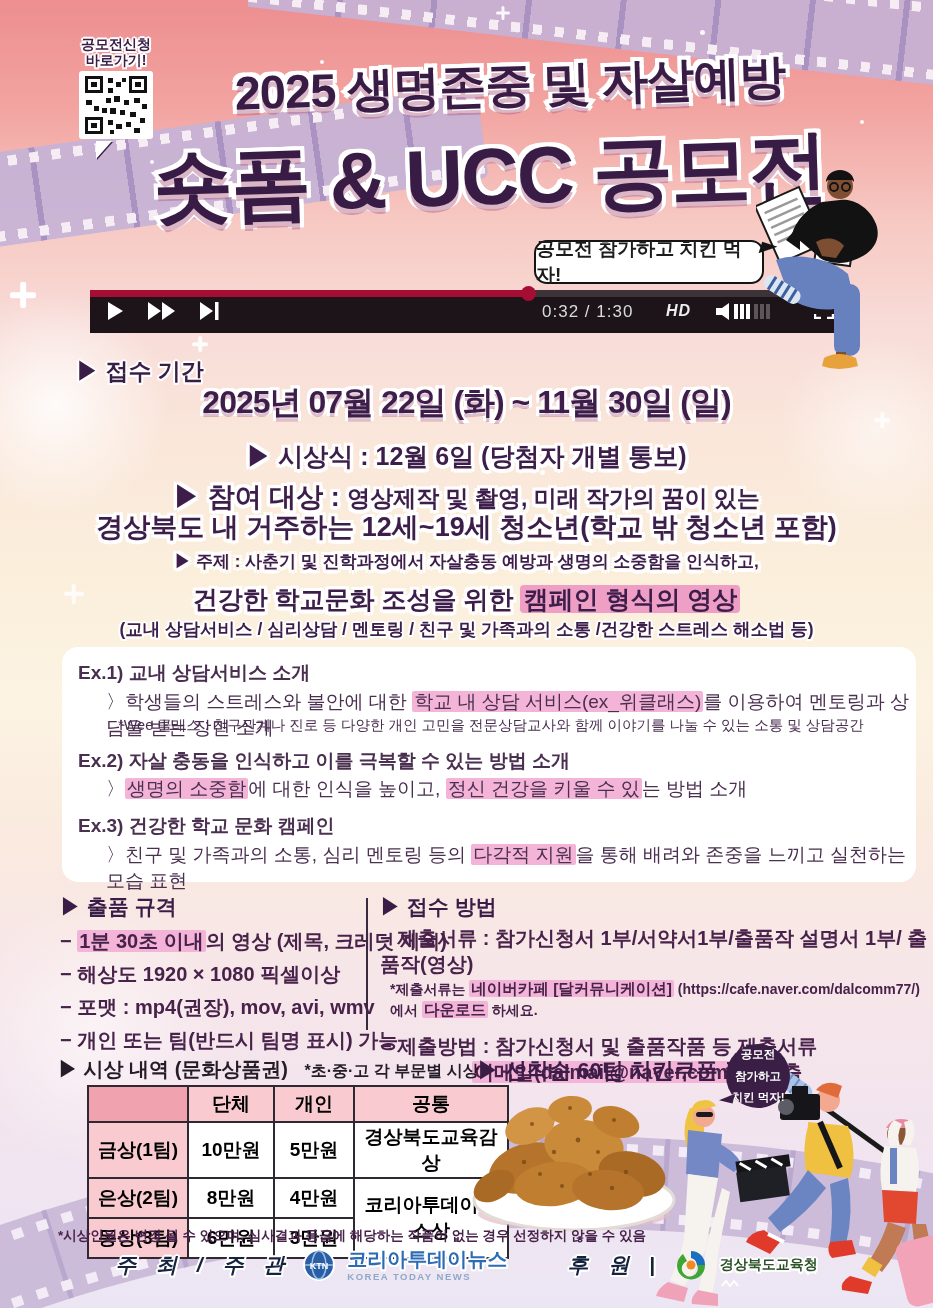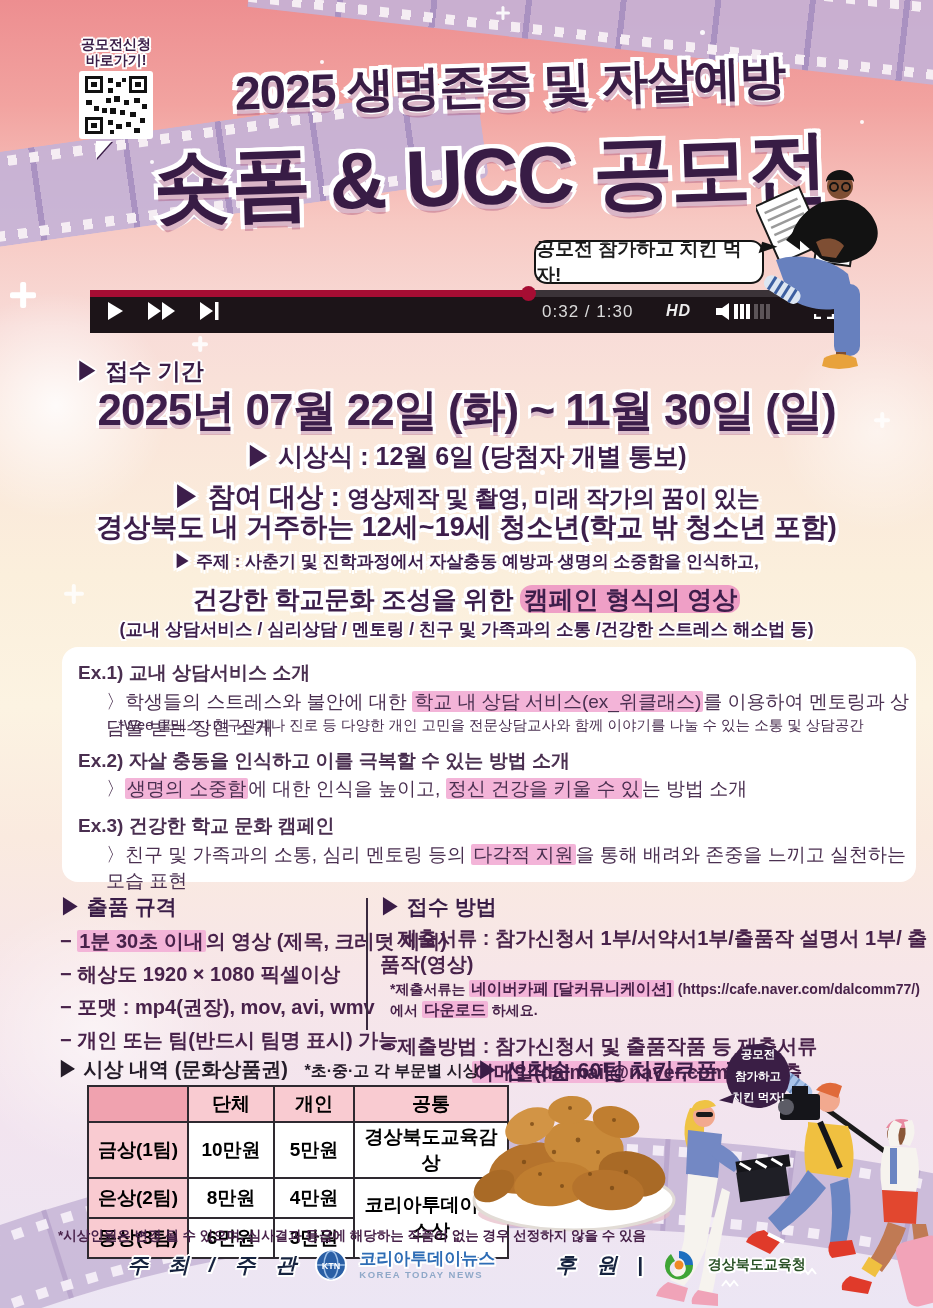--- a/index.html
+++ b/index.html
@@ -55,21 +55,21 @@
   .player{position:absolute;left:90px;top:290px;width:768px;height:43px;background:#1C1418;z-index:4;}
   .pg-track{position:absolute;left:0;top:0;width:100%;height:7px;background:#3B3338;}
   .pg-fill{position:absolute;left:0;top:0;height:7px;background:#A60D33;}
   .pg-knob{position:absolute;top:-4px;width:15px;height:15px;border-radius:50%;background:#A60D33;}
   .pc{position:absolute;top:12px;}
   .ptime{font-size:17px;color:#DADADA;letter-spacing:1px;}
   .phd{font-size:16px;font-weight:800;font-style:italic;color:#EDEDED;letter-spacing:1px;}
   
   .sec-h{position:absolute;font-weight:800;color:#3A1D47;z-index:4;}
   .cline{position:absolute;left:0;width:933px;text-align:center;font-weight:800;color:#3D1E4B;z-index:4;}
-  .hl{background:#EF9FC6;padding:0 3px;border-radius:12px;}
+  .hl{background:#EF9FC6;padding:0 3px;border-radius:4px;}
   .hl2{background:#F3B4D8;padding:0 2px;border-radius:2px;}
   
   .ex-box{position:absolute;left:62px;top:647px;width:854px;height:235px;background:#fff;border-radius:16px;z-index:3;
     color:#4A2F50;}
   .ex-box .abs{position:absolute;}
   .ex-t{font-size:19px;font-weight:600;}
   .ex-l{font-size:19px;font-weight:500;}
   .ex-n{font-size:14.5px;font-weight:500;}
   
   .col-h{font-size:21px;font-weight:800;color:#3A1D47;}
@@ -80,21 +80,21 @@
     font-size:19px;color:#000000;margin-left:27px;}
   table.prize th,table.prize td{border:2px solid #2E2930;text-align:center;font-weight:600;}
   table.prize th{background:#F9CBD1;height:32px;}
   table.prize th.corner{background:#F0A2AF;width:96px;}
   table.prize td.rowlab{background:#F9CBD1;}
   table.prize td{height:36px;background:#fff;}
   
   .footnote{position:absolute;left:58px;top:1227px;font-size:13.5px;font-weight:600;color:#48224A;z-index:4;}
   .footer-row{position:absolute;left:0;right:0;top:1248px;display:flex;justify-content:center;align-items:center;gap:12px;z-index:5;}
   .f-label{font-size:21px;font-weight:800;color:#16233F;letter-spacing:7px;font-style:italic;}
-  .f-name{font-size:17px;font-weight:800;color:#2D6CB5;line-height:1;}
+  .f-name{font-size:20px;font-weight:800;color:#2D6CB5;line-height:1;}
   .f-sub{font-size:9.5px;font-weight:700;color:#8FA8C8;letter-spacing:1.5px;margin-top:2px;}
   .f-green{font-size:14px;font-weight:800;color:#2A5226;}
   
   .chk-h{position:absolute;left:477px;top:1056px;font-size:22px;font-weight:800;color:#3A1D47;z-index:4;}
   .bubble-sm{position:absolute;left:726px;top:1044px;width:64px;height:64px;border-radius:50%;background:#3A1E45;z-index:6;
     color:#fff;font-size:11.5px;font-weight:700;line-height:1.3;display:flex;flex-direction:column;align-items:center;justify-content:center;text-align:center;gap:7px;}
   .bubble-sm::after{content:"";position:absolute;left:-6px;bottom:6px;width:0;height:0;
     border-right:14px solid #3A1E45;border-top:10px solid transparent;transform:rotate(14deg);}
   svg{display:block;}
 </style>
@@ -239,21 +239,21 @@
       <rect x="38" y="1" width="4" height="15" fill="#5C5458"></rect>
         <rect x="44" y="1" width="4" height="15" fill="#5C5458"></rect>
         <rect x="50" y="1" width="4" height="15" fill="#5C5458"></rect>
     </svg>
     <svg class="pc" style="left:724px;top:13px" width="20" height="16" viewBox="0 0 20 16">
       <path d="M1,5 V1 H7 M13,1 H19 V5 M19,11 V15 H13 M7,15 H1 V11" stroke="#fff" stroke-width="2.4" fill="none"></path>
     </svg>
   </div>
 
   <div class="sec-h ow-s" style="left:76px;top:356px;font-size:23px">▶ 접수 기간</div>
-  <div class="cline date-stroke" style="top:381px;font-size:44px;letter-spacing:-1px">2025년 07월 22일 (화) ~ 11월 30일 (일)</div>
+  <div class="cline date-stroke" style="top:381px;font-size:32px;letter-spacing:-1px">2025년 07월 22일 (화) ~ 11월 30일 (일)</div>
   <div class="cline ow-m" style="top:440px;font-size:25px">▶ 시상식 : 12월 6일 (당첨자 개별 통보)</div>
 
   <div class="cline ow-m" style="top:479px;font-size:23px">
     <span style="font-size:27px">▶ 참여 대상 : </span><span>영상제작 및 촬영, 미래 작가의 꿈이 있는</span>
   </div>
   <div class="cline ow-m" style="top:509px;font-size:27px">경상북도 내 거주하는 12세~19세 청소년(학교 밖 청소년 포함)</div>
 
   <div class="cline ow-m" style="top:550px;font-size:17px">▶ 주제 : 사춘기 및 진학과정에서 자살충동 예방과 생명의 소중함을 인식하고,</div>
   <div class="cline ow-m" style="top:583px;font-size:25px">
     <span>건강한 학교문화 조성을 위한 </span><span class="hl" style="text-shadow:none">캠페인 형식의 영상</span>

